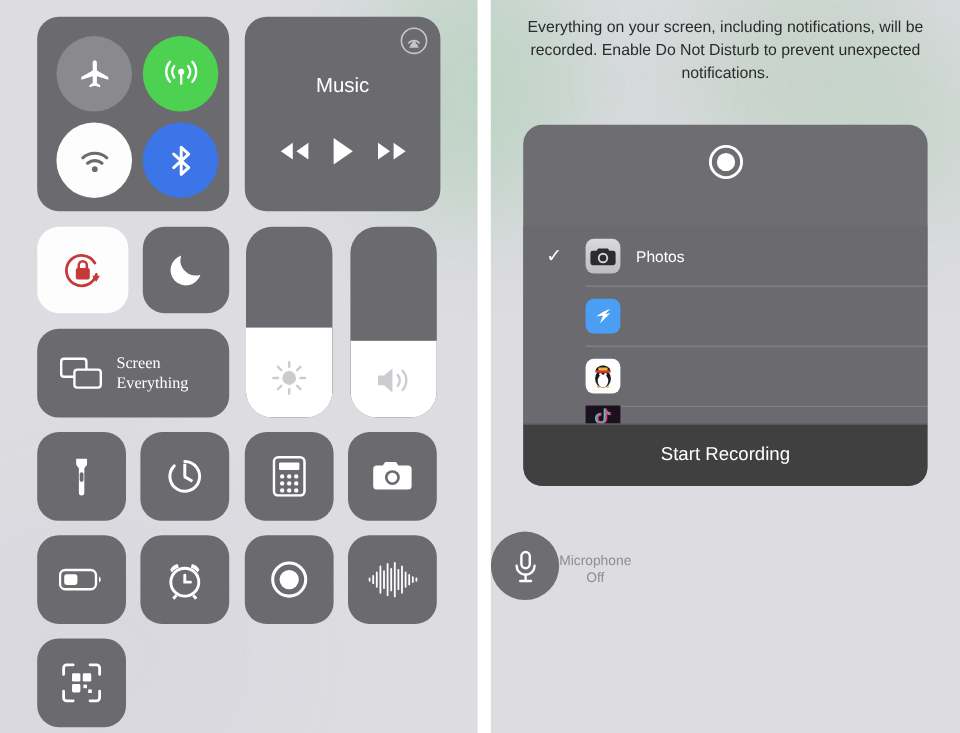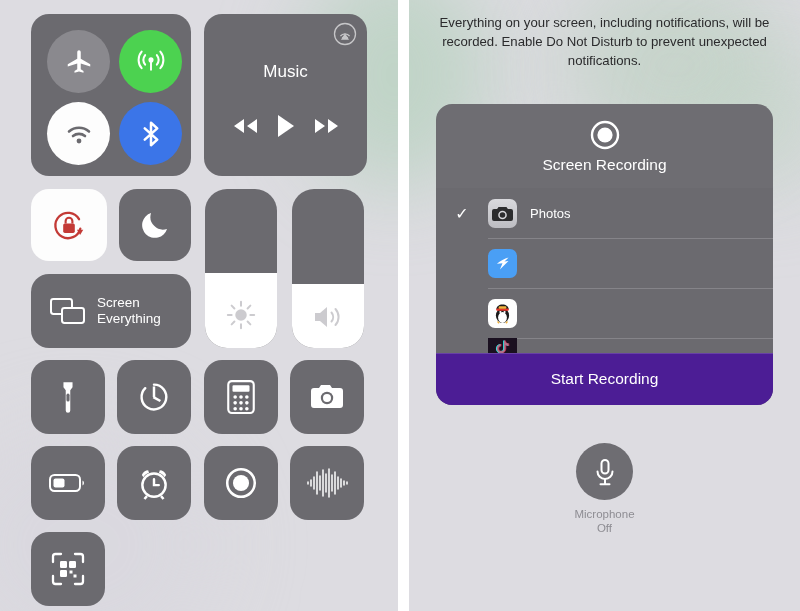--- a/index.html
+++ b/index.html
@@ -87,20 +87,21 @@
     position: absolute; left: 0; right: 0; bottom: 16px;
     display: flex; justify-content: center;
     opacity: .72;
   }
 
   
   .mirror-inner {
     position: absolute; inset: 0;
     display: flex; align-items: center; gap: 10px;
     padding-left: 18px;
+    font-family: Liberation Serif, serif;
   }
   .mirror-text {
     color: #ffffff;
     font-size: 13.5px;
     line-height: 16px;
   }
 
   .icon-center {
     position: absolute; inset: 0;
     display: flex; align-items: center; justify-content: center;
@@ -163,34 +164,34 @@
   .row-label {
     margin-left: 13px;
     color: #ffffff;
     font-size: 13px;
   }
   .row-clipped { height: 15px; overflow: hidden; }
   .btn-start {
     position: relative;
     height: 52px;
     display: flex; align-items: center; justify-content: center;
-    background: #4c1d95;
+    background: #404040;
     color: #ffffff;
     font-size: 15.5px;
   }
   .btn-start::before {
     content: "";
     position: absolute; left: 0; right: 0; top: 0;
     height: 1px; background: rgba(255,255,255,0.16);
   }
 
   .mic-wrap {
     position: absolute;
     left: 0; right: 0; top: 443px;
-    display: flex; flex-direction: column; align-items: center;
+    display: flex; flex-direction: row; align-items: center;
   }
   .mic-btn {
     width: 57px; height: 57px;
     border-radius: 50%;
     background: #6e6d72;
     display: flex; align-items: center; justify-content: center;
   }
   .mic-label {
     margin-top: 7px;
     text-align: center;
@@ -447,21 +448,20 @@
     <div class="warning">Everything on your screen, including notifications, will be recorded. Enable Do Not Disturb to prevent unexpected notifications.</div>
 
     <div class="sheet">
       <div class="sheet-head">
         <div class="rec">
           <svg width="34" height="34" viewBox="0 0 34 34">
             <circle cx="17" cy="17" r="13" fill="none" stroke="#fff" stroke-width="2.4"></circle>
             <circle cx="17" cy="17" r="7.6" fill="#fff"></circle>
           </svg>
         </div>
-        <div class="sheet-title">Screen Recording</div>
       </div>
 
       <div class="list">
 
         <div class="row">
           <div class="row-check">✓</div>
           <div class="appicon" style="background:linear-gradient(#d9d9dd,#bdbdc2);">
             <svg width="29" height="29" viewBox="0 0 29 29" style="position:absolute;inset:0;">
               <path fill="#2c2c2e" d="M10.5 8h8l1.4 2H23a2 2 0 0 1 2 2v8a2 2 0 0 1-2 2H6a2 2 0 0 1-2-2v-8a2 2 0 0 1 2-2h3.1z"></path>
               <circle cx="14.5" cy="16" r="4.3" fill="#d8d8dc"></circle>

